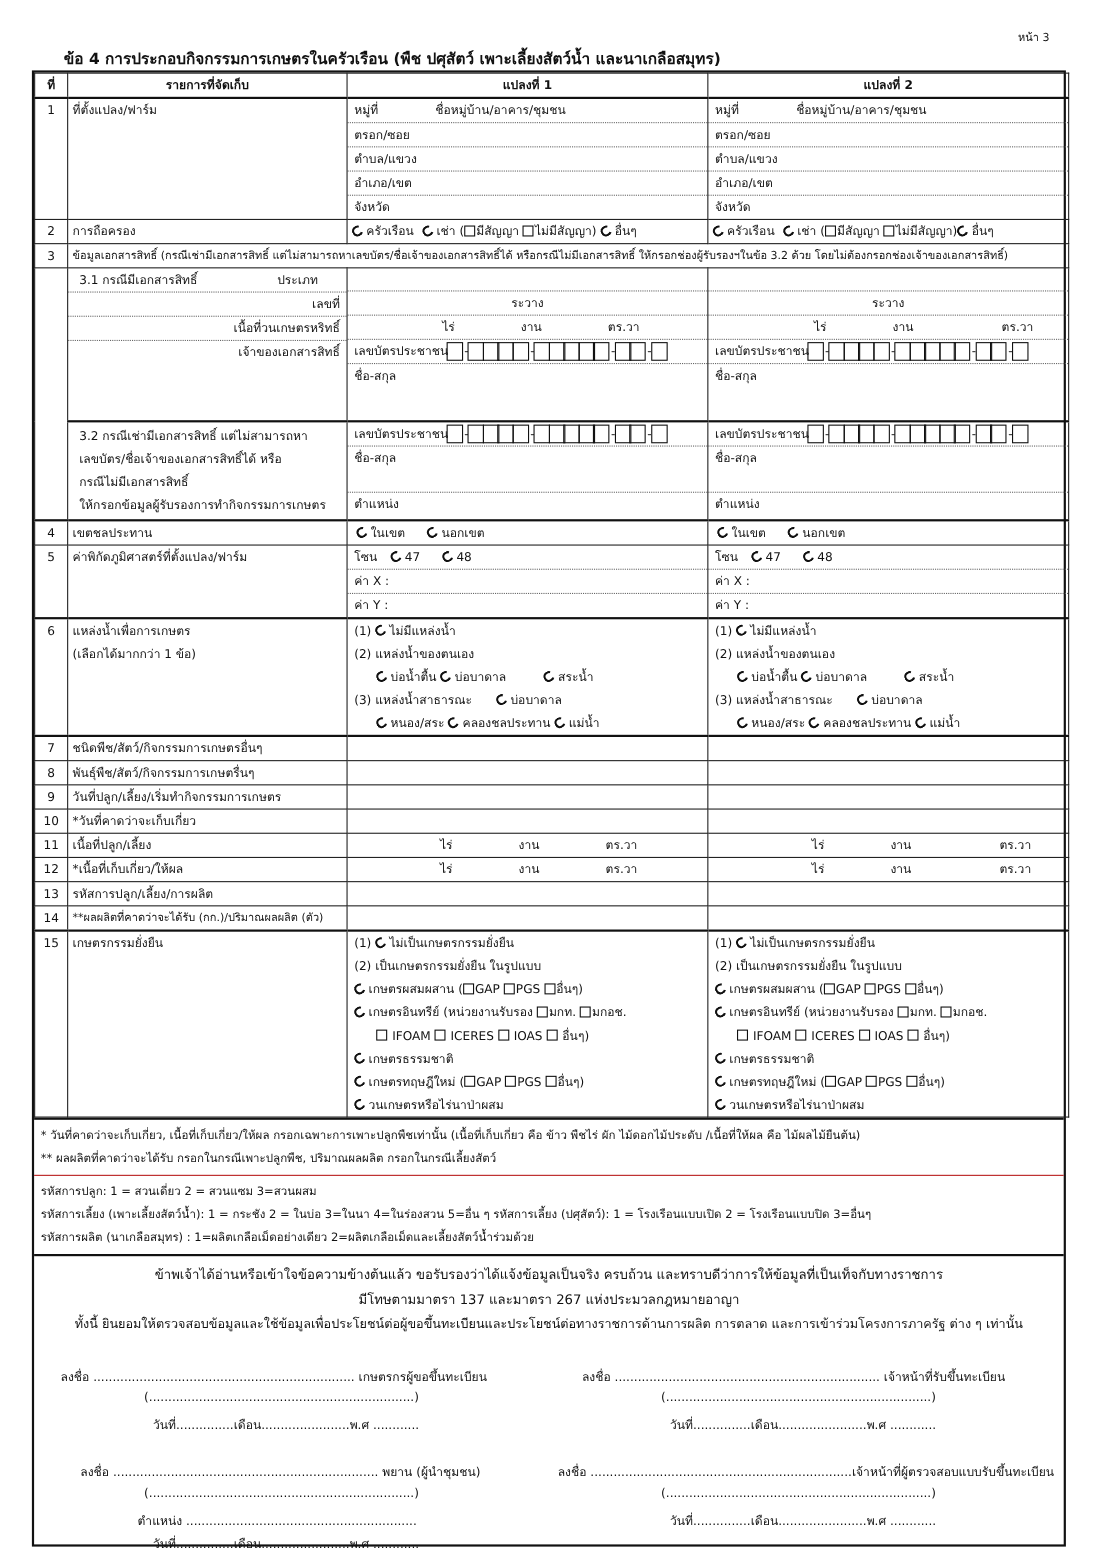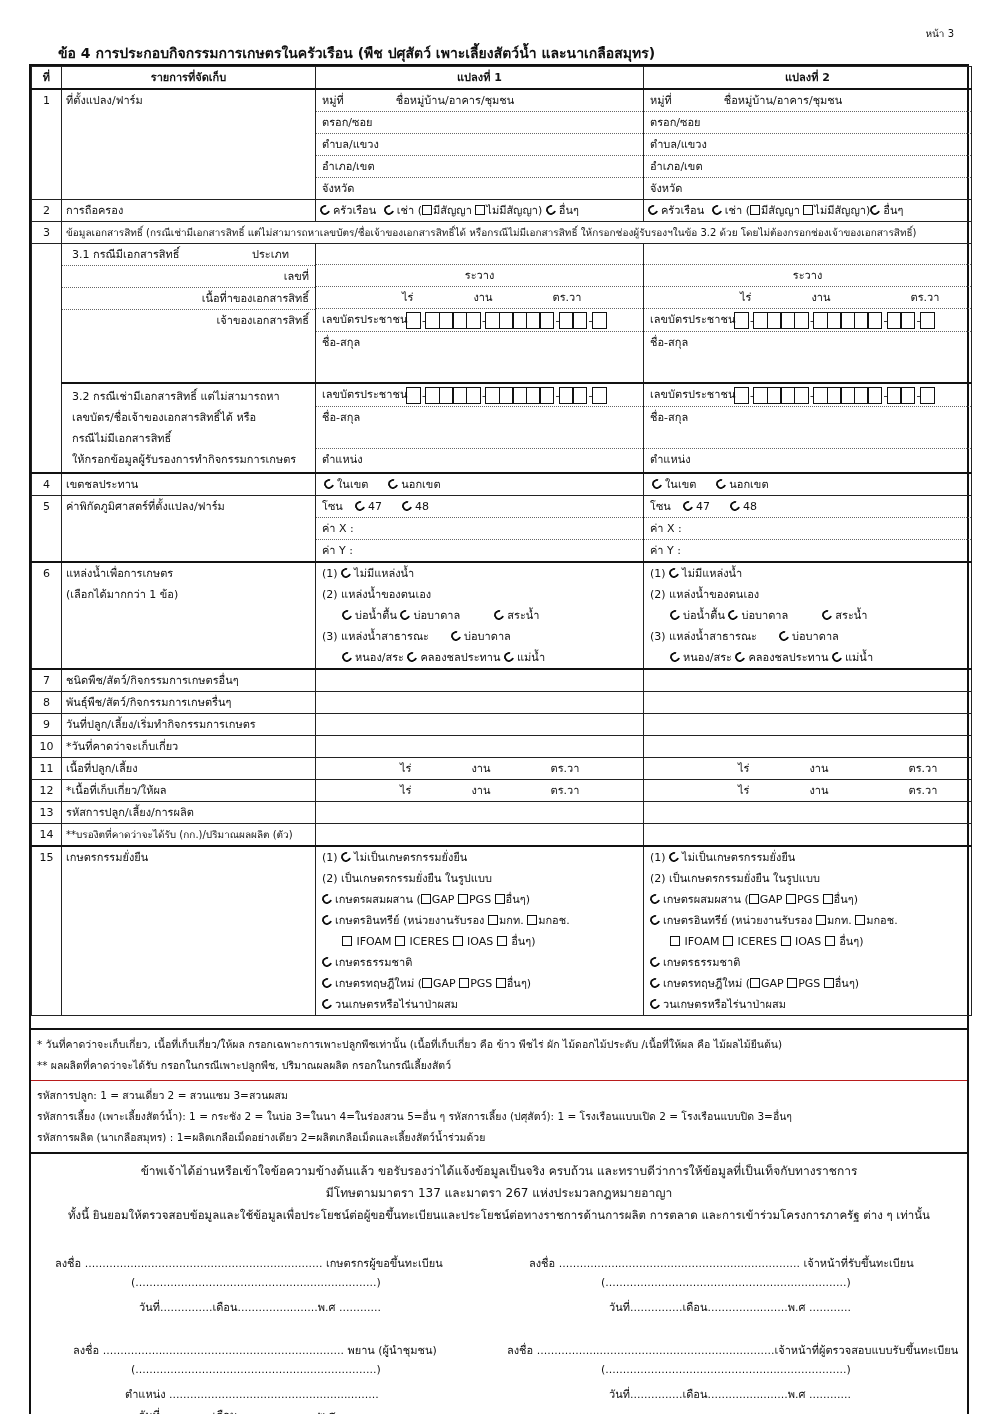--- a/index.html
+++ b/index.html
@@ -17,21 +17,21 @@
   .sub:last-child { border-bottom: none; }
   td.cell { padding: 0; }
   td.cell .sub { padding: 0 6px; }
   .radio { display: inline-block; width: 10px; height: 10px; border: 2px solid #111; border-radius: 50%; vertical-align: -1px; margin-right: 3px; border-right-color: transparent; transform: rotate(-30deg); }
   .chk { display: inline-block; width: 10px; height: 10px; border: 1.5px solid #111; vertical-align: -1px; margin-right: 1px; }
   .idbox { display: inline-block; width: 15px; height: 17px; border: 1.5px solid #111; vertical-align: middle; margin-left: -1.5px; }
   .dash { display: inline-block; width: 6px; text-align: center; vertical-align: middle; }
   .right { text-align: right; }
   .center { text-align: center; }
   .thick-top td { border-top: 2px solid #111; }
-  .notes { border-top: 2px solid #111; padding: 4px 6px; font-size: 10.5px; line-height: 21px; margin-top: 12px; }
+  .notes { border-top: 2px solid #111; padding: 4px 6px; font-size: 10.5px; line-height: 21px; }
   .codes { border-top: 1px solid #b91c1c; padding: 4px 6px; font-size: 10.5px; line-height: 21px; }
   .declare { border-top: 2px solid #111; padding: 6px 4px 0; text-align: center; font-size: 12px; line-height: 22px; }
   .sigs { position: relative; height: 190px; font-size: 11px; }
   .sig { position: absolute; white-space: nowrap; }
   .indent { padding-left: 20px; }
   .small { font-size: 10px; }
 </style>
 </head>
 <body>
 
@@ -95,21 +95,21 @@
   </tr>
 
   <tr>
     <td class="c-no" rowspan="2"></td>
     <td class="cell">
       <div class="sub" style="display:flex;justify-content:space-between;padding:0 6px 0 10px">
               <span>3.1 กรณีมีเอกสารสิทธิ์</span>
               <span style="margin-right:20px">ประเภท</span>
             </div>
       <div class="sub right">เลขที่</div>
-      <div class="sub right">เนื้อที่าของเอกสารสิทธิ์</div>
+      <div class="sub right">เนื้อที่วนเกษตรหริทธิ์</div>
       <div class="right" style="height:72px;padding:0 6px">เจ้าของเอกสารสิทธิ์</div>
     </td>
     <td class="cell">
       <div class="sub"></div>
       <div class="sub center">ระวาง</div>
       <div class="sub"><span style="margin-left:80px">ไร่</span><span style="margin-left:60px">งาน</span><span style="margin-left:60px">ตร.วา</span></div>
       <div class="sub" style="padding:0 0 0 6px;white-space:nowrap"><span>เลขบัตรประชาชน</span><span class="idbox"></span><span class="dash">-</span><span class="idbox"></span><span class="idbox"></span><span class="idbox"></span><span class="idbox"></span><span class="dash">-</span><span class="idbox"></span><span class="idbox"></span><span class="idbox"></span><span class="idbox"></span><span class="idbox"></span><span class="dash">-</span><span class="idbox"></span><span class="idbox"></span><span class="dash">-</span><span class="idbox"></span></div>
       <div style="height:50px;padding:0 6px">ชื่อ-สกุล</div>
     </td>
     <td class="cell">
@@ -223,21 +223,21 @@
   </tr>
 
   <tr>
     <td class="c-no">13</td>
     <td>รหัสการปลูก/เลี้ยง/การผลิต</td>
     <td></td>
     <td></td>
   </tr>
   <tr>
     <td class="c-no">14</td>
-    <td class="small">**บรองิตที่คาดว่าจะได้รับ (กก.)/ปริมาณผลผลิต (ตัว)</td>
+    <td class="small">**ผลผลิตที่คาดว่าจะได้รับ (กก.)/ปริมาณผลผลิต (ตัว)</td>
     <td></td>
     <td></td>
   </tr>
 
   <tr class="thick-top">
     <td class="c-no">15</td>
     <td>เกษตรกรรมยั่งยืน</td>
     <td style="padding-left:6px">
       <div><span>(1)</span> <span class="radio"></span><span>ไม่เป็นเกษตรกรรมยั่งยืน</span></div>
       <div>(2) เป็นเกษตรกรรมยั่งยืน ในรูปแบบ</div>

